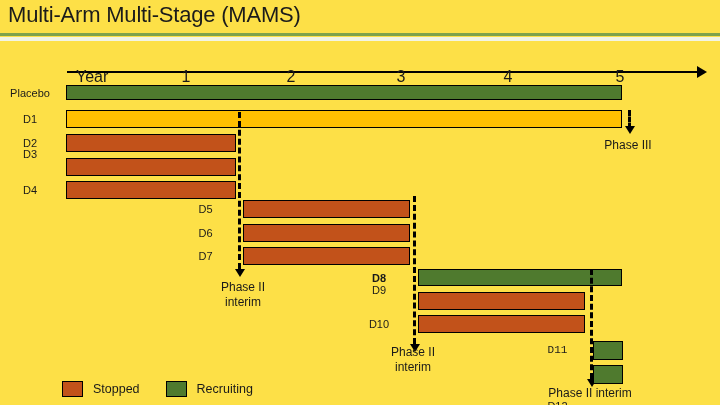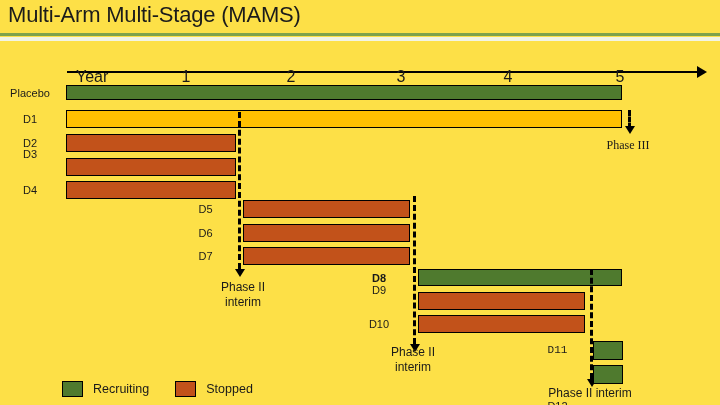--- a/index.html
+++ b/index.html
@@ -217,26 +217,26 @@
   <div class="annotation" style="left:520px; top:386px; width:140px;">Phase II interim</div>
 
   <div class="row-label" style="left:530px; top:344px; width:55px;font-family:Liberation Mono, monospace;">D11</div>
   <div class="bar green" style="left:593px; top:341px; width:30px; height:19px;"></div>
 
   <div class="row-label" style="left:530px; top:368px; width:55px;margin-top:32px;">D12</div>
   <div class="bar green" style="left:593px; top:365px; width:30px; height:19px;"></div>
 
   <div class="dash-line" style="left:628px; top:110px; height:19px;"></div>
   <div class="dash-arrow" style="left:625px; top:126px;"></div>
-  <div class="annotation" style="left:583px; top:138px; width:90px;font-family:Liberation Serif, serif;">Phase III</div>
+  <div class="annotation" style="left:583px; top:138px; width:90px;">Phase III</div>
 
   <div id="legend">
+    <div class="legend-item">
+      <span class="legend-swatch orange"></span>
+      <span class="legend-text">Stopped</span>
+    </div>
     <div class="legend-item">
       <span class="legend-swatch green"></span>
       <span class="legend-text">Recruiting</span>
     </div>
-    <div class="legend-item">
-      <span class="legend-swatch orange"></span>
-      <span class="legend-text">Stopped</span>
-    </div>
   </div>
 
 </div>
 
 </body></html>

